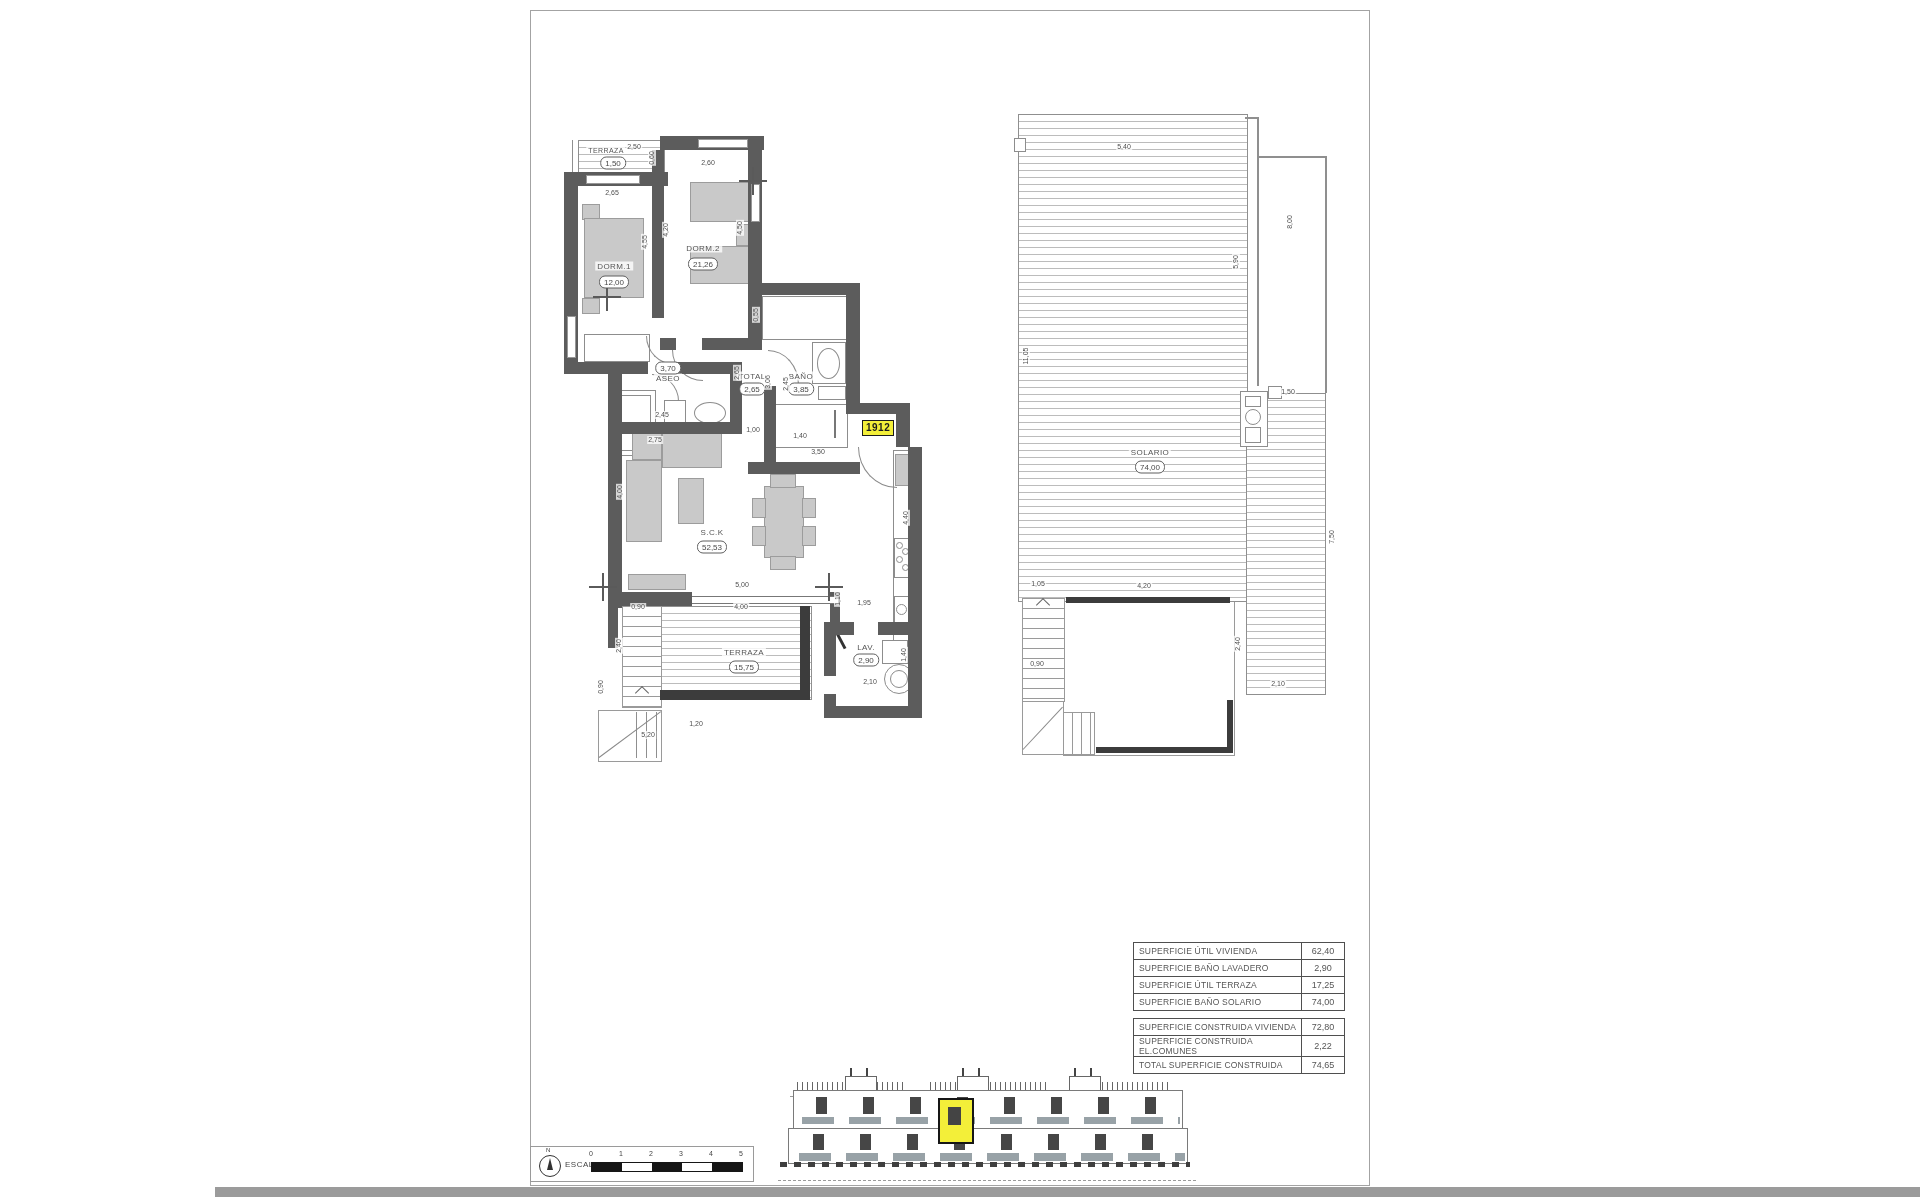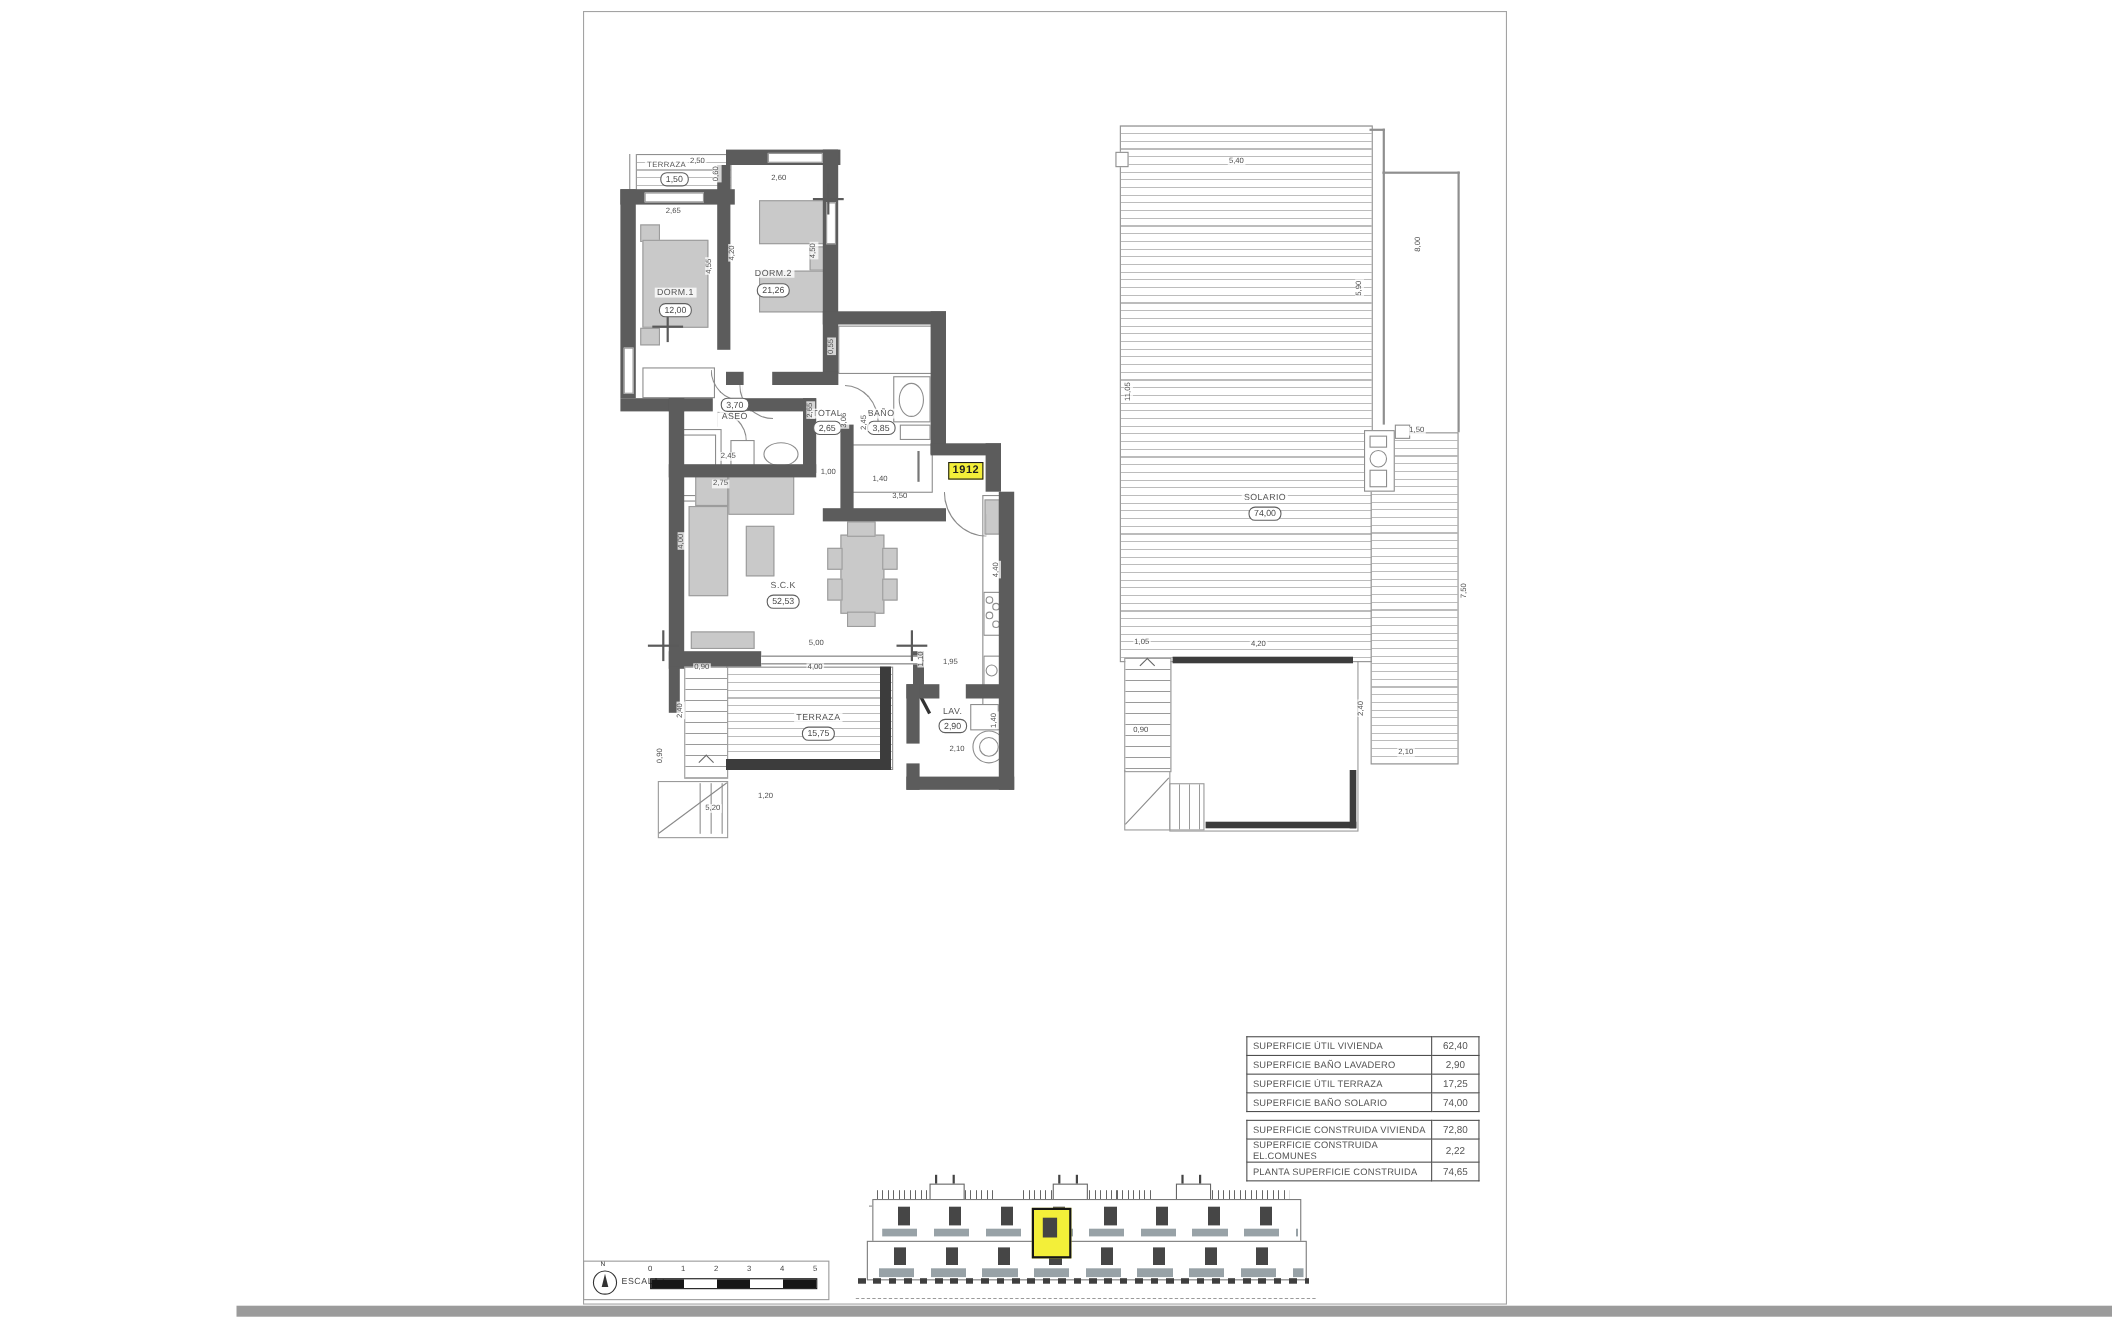--- a/index.html
+++ b/index.html
@@ -309,21 +309,21 @@
     <tbody>
         <tr>
           <td class="lbl">SUPERFICIE CONSTRUIDA VIVIENDA</td>
           <td class="val">72,80</td>
         </tr>
         <tr>
           <td class="lbl">SUPERFICIE CONSTRUIDA EL.COMUNES</td>
           <td class="val">2,22</td>
         </tr>
         <tr>
-          <td class="lbl">PLANTA SUPERFICIE CONSTRUIDA</td>
+          <td class="lbl">TOTAL SUPERFICIE CONSTRUIDA</td>
           <td class="val">74,65</td>
         </tr>
       </tbody>
   </table>
 
   <div id="scale-box">
     <div id="compass">
       <div class="needle"></div>
       <div class="nlab">N</div>
     </div>

